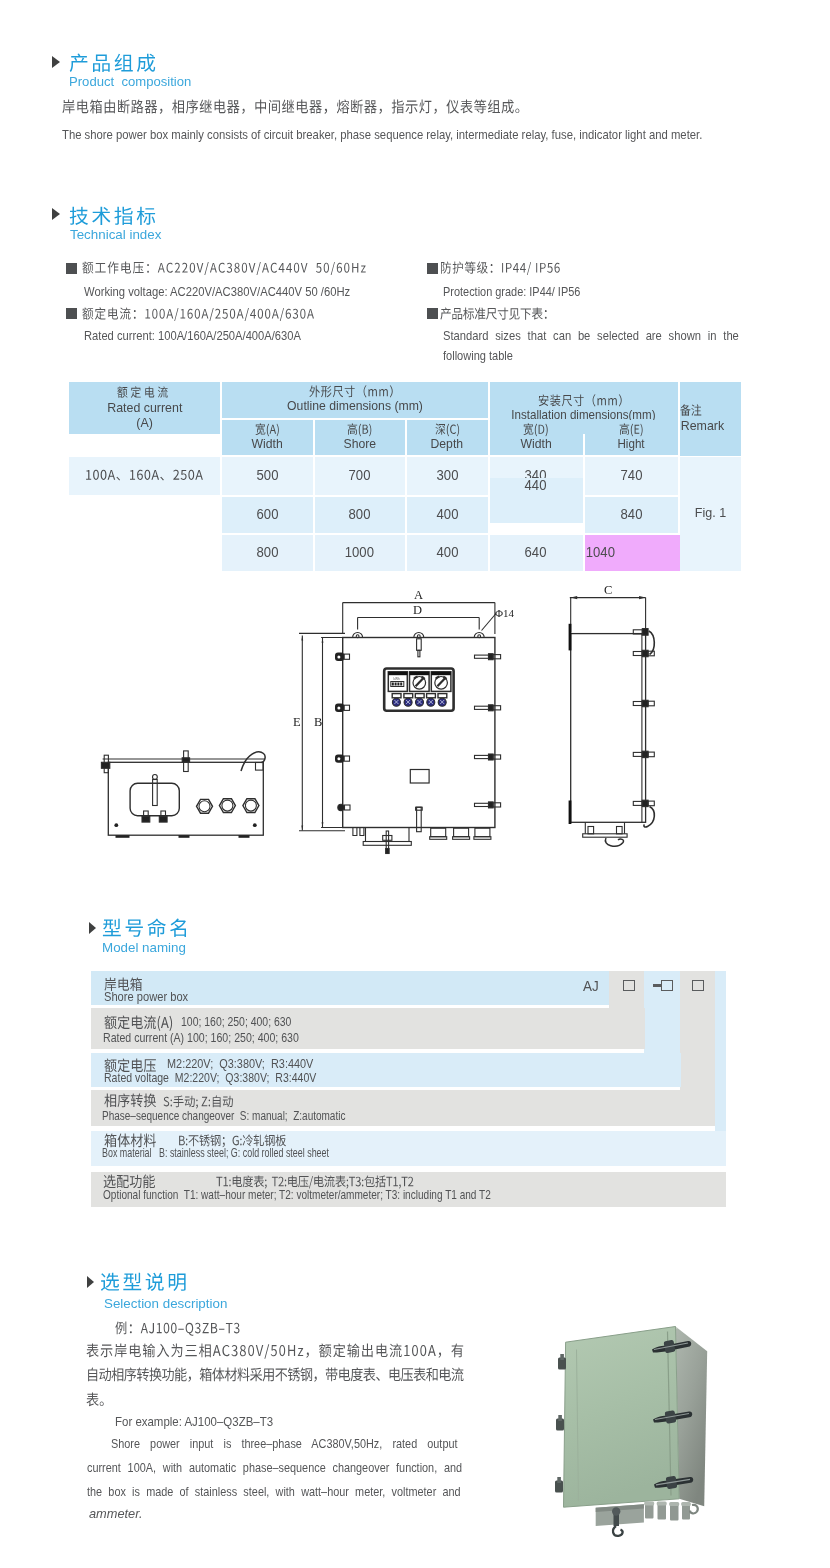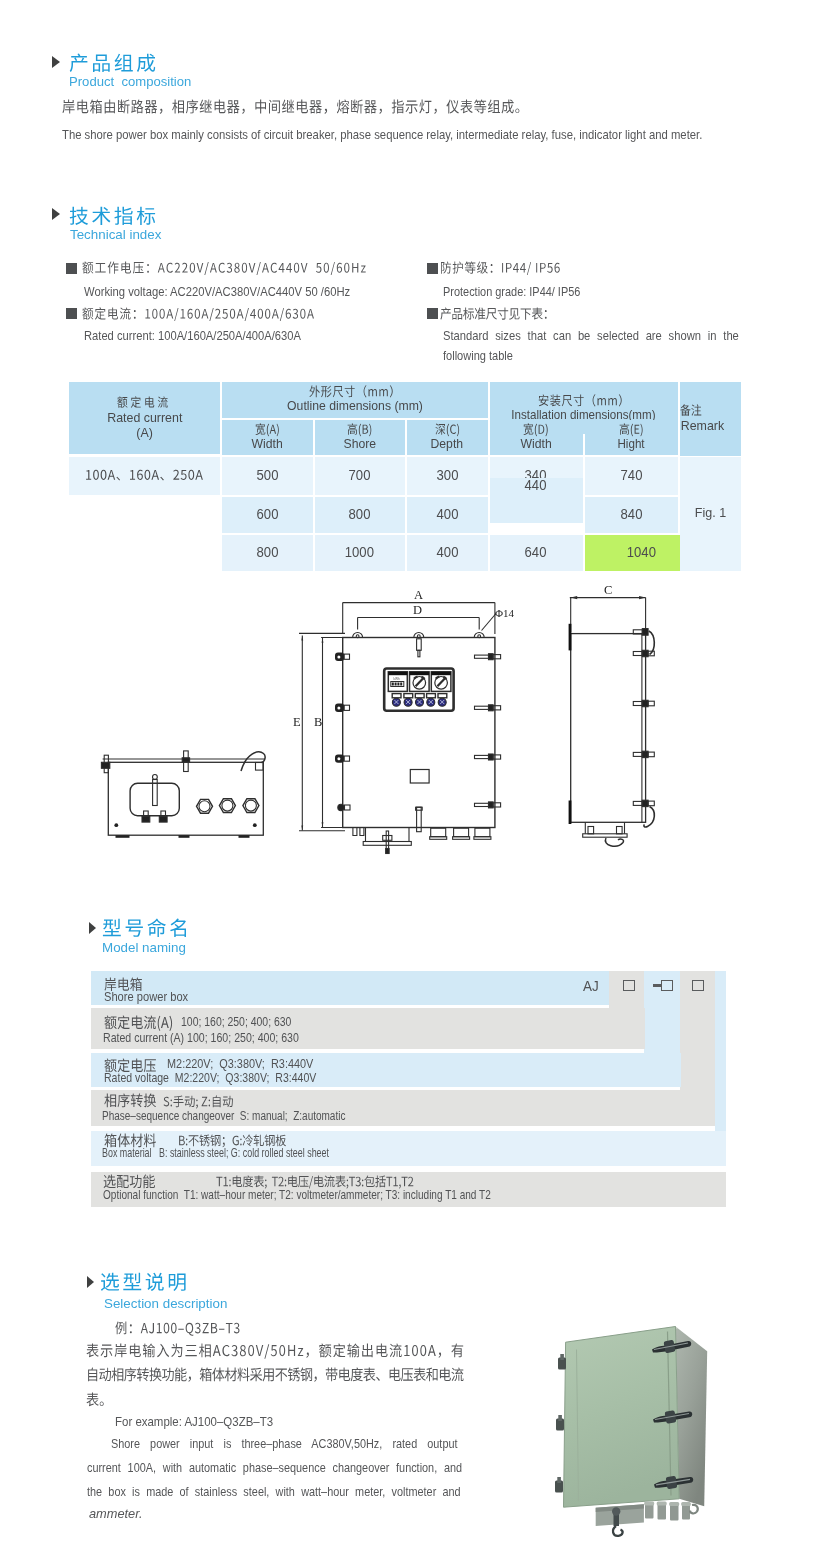--- a/index.html
+++ b/index.html
@@ -56,21 +56,21 @@
 <div style="position:absolute;left:426.7px;top:308.3px;width:11px;height:11px;background:#4d4f51"></div>
 
 <svg style="position:absolute;left:440px;top:306.8px;overflow:visible" width="117" height="17">
       <path transform="translate(0 11.6)" d="M3.1 -8.1C3.4 -7.5 3.9 -6.7 4.0 -6.2L4.8 -6.6C4.7 -7.1 4.2 -7.9 3.8 -8.5ZM8.0 -8.4C7.8 -7.8 7.4 -6.8 7.1 -6.2L1.4 -6.2L1.4 -4.3C1.4 -2.9 1.3 -1.0 0.4 0.5C0.6 0.6 1.0 1.0 1.1 1.2C2.2 -0.4 2.4 -2.7 2.4 -4.3L2.4 -5.2L10.8 -5.2L10.8 -6.2L7.9 -6.2C8.3 -6.7 8.6 -7.4 9.0 -8.1ZM4.9 -10.9C5.2 -10.5 5.5 -10.0 5.7 -9.6L1.3 -9.6L1.3 -8.6L10.5 -8.6L10.5 -9.6L6.7 -9.6L6.7 -9.6C6.5 -10.0 6.2 -10.7 5.8 -11.2ZM14.9 -9.7L19.6 -9.7L19.6 -7.1L14.9 -7.1ZM14.1 -10.6L14.1 -6.2L20.5 -6.2L20.5 -10.6ZM12.4 -4.7L12.4 1.1L13.2 1.1L13.2 0.3L15.7 0.3L15.7 0.9L16.5 0.9L16.5 -4.7ZM13.2 -0.6L13.2 -3.8L15.7 -3.8L15.7 -0.6ZM17.8 -4.7L17.8 1.1L18.7 1.1L18.7 0.3L21.3 0.3L21.3 1.0L22.2 1.0L22.2 -4.7ZM18.7 -0.6L18.7 -3.8L21.3 -3.8L21.3 -0.6ZM28.3 -10.2L28.3 -9.2L33.4 -9.2L33.4 -10.2ZM31.9 -4.3C32.5 -3.0 33.0 -1.3 33.2 -0.2L34.0 -0.5C33.8 -1.6 33.2 -3.3 32.7 -4.6ZM28.6 -4.5C28.3 -3.1 27.7 -1.7 27.1 -0.8C27.3 -0.7 27.6 -0.4 27.8 -0.2C28.4 -1.3 29.0 -2.8 29.4 -4.3ZM27.8 -7.0L27.8 -6.0L30.3 -6.0L30.3 -0.2C30.3 -0.1 30.2 -0.0 30.0 0.0C29.9 0.0 29.3 0.0 28.7 -0.0C28.9 0.3 29.0 0.7 29.0 1.0C29.8 1.0 30.4 1.0 30.7 0.8C31.0 0.7 31.1 0.3 31.1 -0.2L31.1 -6.0L34.0 -6.0L34.0 -7.0ZM25.2 -11.2L25.2 -8.4L23.4 -8.4L23.4 -7.4L25.0 -7.4C24.6 -5.8 23.9 -3.9 23.1 -2.9C23.3 -2.6 23.5 -2.2 23.6 -1.9C24.2 -2.8 24.8 -4.2 25.2 -5.6L25.2 1.1L26.1 1.1L26.1 -5.9C26.5 -5.3 26.9 -4.4 27.1 -4.0L27.7 -4.8C27.4 -5.2 26.4 -6.6 26.1 -7.1L26.1 -7.4L27.6 -7.4L27.6 -8.4L26.1 -8.4L26.1 -11.2ZM34.8 -10.2C35.4 -9.2 36.1 -8.0 36.4 -7.2L37.2 -7.6C36.9 -8.4 36.2 -9.7 35.6 -10.6ZM34.8 -0.0L35.7 0.4C36.3 -0.8 36.9 -2.5 37.4 -4.0L36.6 -4.5C36.1 -2.9 35.4 -1.1 34.8 -0.0ZM39.3 -5.3L41.8 -5.3L41.8 -3.5L39.3 -3.5ZM39.3 -6.1L39.3 -7.9L41.8 -7.9L41.8 -6.1ZM41.4 -10.7C41.7 -10.1 42.0 -9.3 42.2 -8.8L39.5 -8.8C39.8 -9.4 40.1 -10.1 40.3 -10.8L39.5 -11.1C38.9 -9.0 37.9 -7.0 36.7 -5.8C36.9 -5.6 37.3 -5.2 37.4 -5.1C37.8 -5.5 38.2 -6.1 38.5 -6.7L38.5 1.1L39.3 1.1L39.3 0.1L45.4 0.1L45.4 -0.8L42.7 -0.8L42.7 -2.6L44.9 -2.6L44.9 -3.5L42.7 -3.5L42.7 -5.3L44.9 -5.3L44.9 -6.1L42.7 -6.1L42.7 -7.9L45.2 -7.9L45.2 -8.8L42.3 -8.8L43.0 -9.2C42.8 -9.7 42.5 -10.5 42.1 -11.1ZM39.3 -2.6L41.8 -2.6L41.8 -0.8L39.3 -0.8ZM47.8 -10.5L47.8 -6.8C47.8 -4.6 47.6 -1.7 46.1 0.4C46.3 0.5 46.7 0.9 46.8 1.1C48.1 -0.7 48.6 -3.2 48.7 -5.3L51.7 -5.3C52.4 -2.2 53.8 0.0 56.3 1.0C56.4 0.7 56.7 0.3 56.9 0.1C54.6 -0.7 53.3 -2.7 52.6 -5.3L55.7 -5.3L55.7 -10.5ZM48.7 -9.5L54.8 -9.5L54.8 -6.3L48.7 -6.3L48.7 -6.8ZM59.1 -5.5C60.0 -4.5 60.9 -3.1 61.2 -2.1L62.0 -2.7C61.6 -3.6 60.7 -5.0 59.8 -6.0ZM64.5 -11.2L64.5 -8.3L57.8 -8.3L57.8 -7.4L64.5 -7.4L64.5 -0.4C64.5 -0.1 64.4 -0.0 64.2 0.0C63.8 0.0 62.8 0.0 61.7 -0.0C61.9 0.3 62.1 0.8 62.1 1.1C63.4 1.1 64.3 1.1 64.8 0.9C65.3 0.7 65.4 0.4 65.4 -0.4L65.4 -7.4L68.2 -7.4L68.2 -8.3L65.4 -8.3L65.4 -11.2ZM74.6 -4.0L74.6 -0.7C74.6 0.5 74.9 0.7 76.1 0.7C76.3 0.7 77.9 0.7 78.2 0.7C79.2 0.7 79.5 0.2 79.6 -1.8C79.4 -1.9 79.0 -2.1 78.8 -2.2C78.7 -0.4 78.7 -0.2 78.1 -0.2C77.7 -0.2 76.4 -0.2 76.1 -0.2C75.6 -0.2 75.5 -0.3 75.5 -0.7L75.5 -4.0ZM73.8 -8.2C73.7 -3.5 73.6 -0.9 69.1 0.2C69.3 0.4 69.5 0.8 69.6 1.1C74.3 -0.2 74.6 -3.1 74.8 -8.2ZM70.6 -10.4L70.6 -2.8L71.6 -2.8L71.6 -9.4L77.2 -9.4L77.2 -2.8L78.1 -2.8L78.1 -10.4ZM80.6 -10.2L80.6 -9.2L85.1 -9.2L85.1 1.1L86.1 1.1L86.1 -6.0C87.4 -5.2 89.0 -4.1 89.8 -3.3L90.4 -4.2C89.5 -5.0 87.6 -6.2 86.2 -7.0L86.1 -6.8L86.1 -9.2L91.0 -9.2L91.0 -10.2ZM94.4 1.1C94.6 0.9 95.1 0.7 98.3 -0.5C98.3 -0.7 98.2 -1.1 98.2 -1.4L95.3 -0.4L95.3 -3.3C96.0 -3.9 96.7 -4.5 97.2 -5.1C98.1 -2.3 99.7 -0.3 102.1 0.6C102.2 0.3 102.5 -0.0 102.7 -0.3C101.5 -0.6 100.5 -1.3 99.7 -2.2C100.5 -2.7 101.3 -3.4 102.0 -4.0L101.3 -4.6C100.8 -4.0 100.0 -3.3 99.3 -2.8C98.7 -3.4 98.3 -4.2 98.0 -5.1L102.3 -5.1L102.3 -6.0L97.7 -6.0L97.7 -7.2L101.4 -7.2L101.4 -8.0L97.7 -8.0L97.7 -9.1L101.9 -9.1L101.9 -10.0L97.7 -10.0L97.7 -11.2L96.8 -11.2L96.8 -10.0L92.7 -10.0L92.7 -9.1L96.8 -9.1L96.8 -8.0L93.2 -8.0L93.2 -7.2L96.8 -7.2L96.8 -6.0L92.2 -6.0L92.2 -5.1L96.1 -5.1C94.9 -4.0 93.3 -3.0 91.9 -2.4C92.0 -2.2 92.3 -1.9 92.4 -1.6C93.1 -1.9 93.8 -2.3 94.4 -2.7L94.4 -0.7C94.4 -0.2 94.2 0.0 94.0 0.1C94.1 0.4 94.3 0.8 94.4 1.1ZM105.8 -6.5C106.2 -6.5 106.7 -6.8 106.7 -7.4C106.7 -8.1 106.2 -8.5 105.8 -8.5C105.3 -8.5 104.9 -8.1 104.9 -7.4C104.9 -6.8 105.3 -6.5 105.8 -6.5ZM105.8 0.1C106.2 0.1 106.7 -0.3 106.7 -0.9C106.7 -1.6 106.2 -1.9 105.8 -1.9C105.3 -1.9 104.9 -1.6 104.9 -0.9C104.9 -0.3 105.3 0.1 105.8 0.1Z" fill="#555658"></path>
     </svg>
 
 <div style="position:absolute;left:443px;top:328.2px;font-size:13.2px;color:#555658;white-space:pre;line-height:15.6px;transform:scaleX(0.85);transform-origin:0 0;word-spacing:4.3px;">Standard sizes that can be selected are shown in the</div>
 
 <div style="position:absolute;left:443px;top:348.4px;font-size:13.2px;color:#555658;white-space:pre;line-height:15.6px;transform:scaleX(0.837);transform-origin:0 0;">following table</div>
 
-<div style="position:absolute;left:68.7px;top:382px;width:151.3px;height:72px;background:#b9def2;display:flex;flex-direction:column;align-items:center;justify-content:center;text-align:center">
+<div style="position:absolute;left:68.7px;top:382px;width:151.3px;height:52px;background:#b9def2;display:flex;flex-direction:column;align-items:center;justify-content:center;text-align:center">
       <svg style="overflow:visible;display:block" width="54" height="15">
         <path transform="translate(0 10.8)" d="M7.5 -6.1C7.5 -2.3 7.3 -0.6 5.0 0.4C5.1 0.5 5.3 0.8 5.4 1.0C7.9 -0.0 8.2 -2.0 8.2 -6.1ZM8.0 -1.0C8.7 -0.4 9.6 0.4 10.1 1.0L10.5 0.3C10.1 -0.2 9.1 -1.0 8.4 -1.6ZM5.8 -7.6L5.8 -1.7L6.5 -1.7L6.5 -6.8L9.2 -6.8L9.2 -1.7L9.9 -1.7L9.9 -7.6L7.9 -7.6C8.0 -7.9 8.2 -8.4 8.3 -8.9L10.3 -8.9L10.3 -9.7L5.6 -9.7L5.6 -8.9L7.6 -8.9C7.5 -8.4 7.3 -7.9 7.2 -7.6ZM2.3 -10.2C2.5 -9.9 2.6 -9.5 2.8 -9.2L0.7 -9.2L0.7 -7.4L1.4 -7.4L1.4 -8.5L4.7 -8.5L4.7 -7.4L5.4 -7.4L5.4 -9.2L3.6 -9.2C3.5 -9.6 3.2 -10.0 3.1 -10.4ZM1.4 -2.9L1.4 0.9L2.1 0.9L2.1 0.5L4.0 0.5L4.0 0.9L4.8 0.9L4.8 -2.9ZM2.1 -0.3L2.1 -2.1L4.0 -2.1L4.0 -0.3ZM1.6 -5.2L2.4 -4.7C1.8 -4.2 1.1 -3.8 0.4 -3.5C0.5 -3.3 0.7 -2.9 0.8 -2.7C1.6 -3.1 2.4 -3.6 3.1 -4.2C3.8 -3.8 4.5 -3.3 4.9 -3.0L5.4 -3.6C5.0 -4.0 4.4 -4.4 3.7 -4.8C4.2 -5.4 4.7 -6.1 5.0 -6.9L4.5 -7.2L4.4 -7.2L2.7 -7.2C2.8 -7.4 3.0 -7.7 3.0 -7.9L2.3 -8.0C2.0 -7.2 1.4 -6.2 0.4 -5.5C0.6 -5.4 0.8 -5.1 0.9 -4.9C1.5 -5.4 1.9 -5.9 2.3 -6.4L3.9 -6.4C3.7 -6.0 3.4 -5.6 3.0 -5.2L2.1 -5.7ZM15.9 -4.7C15.7 -2.4 15.1 -0.7 13.8 0.4C14.0 0.5 14.4 0.9 14.5 1.0C15.2 0.3 15.8 -0.6 16.1 -1.8C17.1 0.4 18.8 0.8 21.0 0.8L23.6 0.8C23.6 0.5 23.7 0.1 23.9 -0.1C23.3 -0.1 21.5 -0.1 21.1 -0.1C20.4 -0.1 19.8 -0.2 19.3 -0.3L19.3 -2.8L22.5 -2.8L22.5 -3.7L19.3 -3.7L19.3 -5.7L22.1 -5.7L22.1 -6.6L15.7 -6.6L15.7 -5.7L18.4 -5.7L18.4 -0.5C17.6 -0.9 16.9 -1.7 16.4 -3.0C16.6 -3.5 16.6 -4.0 16.7 -4.6ZM18.1 -10.2C18.3 -9.9 18.5 -9.4 18.6 -9.0L14.3 -9.0L14.3 -6.3L15.1 -6.3L15.1 -8.1L22.6 -8.1L22.6 -6.3L23.4 -6.3L23.4 -9.0L19.5 -9.0C19.4 -9.4 19.1 -10.0 18.9 -10.5ZM31.8 -5.1L31.8 -3.3L29.1 -3.3L29.1 -5.1ZM32.7 -5.1L35.4 -5.1L35.4 -3.3L32.7 -3.3ZM31.8 -5.9L29.1 -5.9L29.1 -7.7L31.8 -7.7ZM32.7 -5.9L32.7 -7.7L35.4 -7.7L35.4 -5.9ZM28.3 -8.6L28.3 -1.6L29.1 -1.6L29.1 -2.4L31.8 -2.4L31.8 -1.1C31.8 0.4 32.2 0.8 33.4 0.8C33.6 0.8 35.5 0.8 35.8 0.8C36.9 0.8 37.2 0.1 37.3 -1.8C37.1 -1.8 36.7 -2.0 36.5 -2.2C36.4 -0.6 36.3 -0.2 35.7 -0.2C35.3 -0.2 33.8 -0.2 33.4 -0.2C32.8 -0.2 32.7 -0.3 32.7 -1.0L32.7 -2.4L36.3 -2.4L36.3 -8.6L32.7 -8.6L32.7 -10.4L31.8 -10.4L31.8 -8.6ZM46.6 -4.5L46.6 0.5L47.3 0.5L47.3 -4.5ZM44.7 -4.5L44.7 -3.2C44.7 -2.1 44.5 -0.7 43.2 0.3C43.4 0.5 43.7 0.8 43.8 1.0C45.3 -0.2 45.4 -1.8 45.4 -3.2L45.4 -4.5ZM48.5 -4.5L48.5 -0.5C48.5 0.2 48.6 0.4 48.8 0.6C48.9 0.7 49.1 0.8 49.4 0.8C49.5 0.8 49.8 0.8 49.9 0.8C50.1 0.8 50.3 0.7 50.4 0.6C50.6 0.5 50.6 0.4 50.7 0.2C50.8 -0.1 50.8 -0.7 50.8 -1.3C50.6 -1.3 50.4 -1.5 50.2 -1.6C50.2 -1.0 50.2 -0.6 50.2 -0.4C50.2 -0.2 50.1 -0.1 50.1 -0.0C50.0 0.0 49.9 0.0 49.8 0.0C49.8 0.0 49.6 0.0 49.5 0.0C49.5 0.0 49.4 0.0 49.4 -0.0C49.3 -0.1 49.3 -0.2 49.3 -0.5L49.3 -4.5ZM41.3 -9.6C41.9 -9.2 42.7 -8.5 43.1 -8.0L43.6 -8.7C43.2 -9.2 42.4 -9.8 41.7 -10.3ZM40.8 -6.2C41.5 -5.8 42.3 -5.2 42.8 -4.8L43.2 -5.6C42.8 -6.0 41.9 -6.5 41.2 -6.9ZM41.1 0.2L41.7 0.8C42.4 -0.3 43.1 -1.9 43.7 -3.2L43.1 -3.8C42.5 -2.4 41.6 -0.8 41.1 0.2ZM46.4 -10.2C46.6 -9.8 46.8 -9.3 46.9 -8.8L43.8 -8.8L43.8 -8.0L45.9 -8.0C45.5 -7.3 44.9 -6.4 44.7 -6.2C44.5 -6.0 44.1 -5.9 43.9 -5.8C44.0 -5.6 44.1 -5.2 44.1 -4.9C44.5 -5.1 45.0 -5.1 49.4 -5.5C49.6 -5.1 49.8 -4.8 50.0 -4.6L50.6 -5.1C50.2 -5.8 49.4 -6.9 48.7 -7.8L48.1 -7.4C48.4 -7.0 48.7 -6.6 48.9 -6.2L45.5 -6.0C45.9 -6.6 46.4 -7.3 46.9 -8.0L50.6 -8.0L50.6 -8.8L47.7 -8.8C47.6 -9.3 47.4 -9.9 47.2 -10.4Z" fill="#47484a"></path>
       </svg>
       <div style="font-size:12.8px;color:#47484a;transform:scaleX(0.97);line-height:14.1px;white-space:pre">Rated current</div>
       <div style="font-size:12.8px;color:#47484a;transform:scaleX(0.97);line-height:14.1px;white-space:pre">(A)</div>
     </div>
 
 <div style="position:absolute;left:222px;top:382px;width:265.5px;height:35.5px;background:#b9def2;display:flex;flex-direction:column;align-items:center;justify-content:center;text-align:center">
       <svg style="overflow:visible;display:block" width="92" height="15">
         <path transform="translate(0 11.2)" d="M2.6 -10.8C2.2 -8.5 1.5 -6.4 0.4 -5.1C0.6 -4.9 1.0 -4.6 1.2 -4.5C1.8 -5.4 2.3 -6.5 2.7 -7.9L4.9 -7.9C4.7 -6.5 4.4 -5.4 4.0 -4.3C3.5 -4.8 2.9 -5.4 2.3 -5.7L1.8 -5.1C2.4 -4.6 3.2 -4.0 3.6 -3.5C2.8 -1.8 1.7 -0.6 0.4 0.1C0.6 0.3 1.0 0.7 1.1 0.9C3.5 -0.6 5.3 -3.6 5.9 -8.6L5.3 -8.8L5.1 -8.8L3.0 -8.8C3.2 -9.4 3.3 -10.0 3.4 -10.6ZM6.8 -10.8L6.8 1.0L7.7 1.0L7.7 -6.0C8.6 -5.1 9.6 -4.0 10.1 -3.3L10.8 -4.0C10.2 -4.8 9.0 -6.0 8.0 -6.9L7.7 -6.6L7.7 -10.8ZM21.2 -10.5C20.5 -9.5 19.2 -8.4 18.1 -7.8C18.3 -7.6 18.6 -7.3 18.7 -7.1C19.9 -7.8 21.1 -9.0 22.0 -10.2ZM21.5 -7.0C20.7 -5.9 19.4 -4.7 18.2 -4.1C18.5 -3.9 18.7 -3.6 18.8 -3.4C20.0 -4.2 21.4 -5.4 22.3 -6.7ZM21.8 -3.6C20.9 -2.0 19.3 -0.5 17.7 0.2C17.9 0.4 18.1 0.8 18.3 1.0C20.0 0.1 21.6 -1.4 22.5 -3.2ZM16.2 -9.1L16.2 -5.7L14.4 -5.7L14.4 -9.1ZM12.2 -5.7L12.2 -4.9L13.6 -4.9C13.6 -2.9 13.3 -1.1 12.1 0.5C12.3 0.6 12.6 0.9 12.7 1.1C14.1 -0.6 14.4 -2.7 14.4 -4.9L16.2 -4.9L16.2 1.0L17.1 1.0L17.1 -4.9L18.3 -4.9L18.3 -5.7L17.1 -5.7L17.1 -9.1L18.1 -9.1L18.1 -10.0L12.3 -10.0L12.3 -9.1L13.6 -9.1L13.6 -5.7ZM25.4 -10.1L25.4 -6.5C25.4 -4.4 25.3 -1.6 23.8 0.4C24.0 0.5 24.3 0.9 24.5 1.1C25.7 -0.6 26.1 -3.1 26.3 -5.1L29.2 -5.1C29.9 -2.1 31.2 0.0 33.5 1.0C33.7 0.7 33.9 0.3 34.1 0.1C32.0 -0.7 30.7 -2.6 30.0 -5.1L33.0 -5.1L33.0 -10.1ZM26.3 -9.2L32.2 -9.2L32.2 -6.0L26.3 -6.0L26.3 -6.5ZM37.0 -5.3C37.8 -4.3 38.7 -2.9 39.0 -2.0L39.8 -2.6C39.4 -3.5 38.5 -4.8 37.7 -5.8ZM42.2 -10.8L42.2 -8.0L35.7 -8.0L35.7 -7.1L42.2 -7.1L42.2 -0.4C42.2 -0.1 42.1 -0.0 41.8 0.0C41.5 0.0 40.6 0.0 39.5 -0.0C39.7 0.3 39.8 0.7 39.9 1.0C41.1 1.0 42.0 1.0 42.4 0.9C42.9 0.7 43.1 0.4 43.1 -0.4L43.1 -7.1L45.7 -7.1L45.7 -8.0L43.1 -8.0L43.1 -10.8ZM54.6 -4.9C54.6 -2.4 55.5 -0.3 56.8 1.2L57.5 0.8C56.2 -0.7 55.4 -2.6 55.4 -4.9C55.4 -7.1 56.2 -9.0 57.5 -10.6L56.8 -11.0C55.5 -9.4 54.6 -7.4 54.6 -4.9ZM59.5 0.0L60.6 0.0L60.6 -5.0C61.1 -5.8 61.6 -6.1 62.1 -6.1C62.9 -6.1 63.2 -5.6 63.2 -4.2L63.2 0.0L64.2 0.0L64.2 -5.0C64.8 -5.8 65.3 -6.1 65.8 -6.1C66.5 -6.1 66.9 -5.6 66.9 -4.2L66.9 0.0L67.9 0.0L67.9 -4.4C67.9 -6.2 67.3 -7.1 66.1 -7.1C65.3 -7.1 64.7 -6.6 64.1 -5.8C63.8 -6.6 63.3 -7.1 62.4 -7.1C61.7 -7.1 61.0 -6.6 60.5 -5.9L60.5 -5.9L60.4 -7.0L59.5 -7.0ZM70.4 0.0L71.4 0.0L71.4 -5.0C72.0 -5.8 72.5 -6.1 73.0 -6.1C73.7 -6.1 74.1 -5.6 74.1 -4.2L74.1 0.0L75.1 0.0L75.1 -5.0C75.7 -5.8 76.2 -6.1 76.6 -6.1C77.4 -6.1 77.8 -5.6 77.8 -4.2L77.8 0.0L78.8 0.0L78.8 -4.4C78.8 -6.2 78.2 -7.1 77.0 -7.1C76.2 -7.1 75.6 -6.6 74.9 -5.8C74.7 -6.6 74.2 -7.1 73.3 -7.1C72.5 -7.1 71.9 -6.6 71.4 -5.9L71.3 -5.9L71.2 -7.0L70.4 -7.0ZM83.7 -4.9C83.7 -7.4 82.8 -9.4 81.4 -11.0L80.8 -10.6C82.0 -9.0 82.8 -7.1 82.8 -4.9C82.8 -2.6 82.0 -0.7 80.8 0.8L81.4 1.2C82.8 -0.3 83.7 -2.4 83.7 -4.9Z" fill="#47484a"></path>
@@ -184,21 +184,21 @@
     </div>
 
 <div style="position:absolute;left:407px;top:534.5px;width:80.5px;height:36px;background:#e5f2fb;display:flex;flex-direction:column;align-items:center;justify-content:center;text-align:center">
       <div style="font-size:13.8px;color:#4c4d4f;transform:scaleX(0.95);line-height:15.2px;white-space:pre">400</div>
     </div>
 
 <div style="position:absolute;left:489.5px;top:534.5px;width:93px;height:36px;background:#e5f2fb;display:flex;flex-direction:column;align-items:center;justify-content:center;text-align:center">
       <div style="font-size:13.8px;color:#4c4d4f;transform:scaleX(0.95);line-height:15.2px;white-space:pre">640</div>
     </div>
 
-<div style="position:absolute;left:584.5px;top:534.5px;width:114px;height:36px;background:#bef264;display:flex;flex-direction:column;align-items:center;justify-content:center;text-align:center">
+<div style="position:absolute;left:584.5px;top:534.5px;width:114px;height:36px;background:#f0abfc;display:flex;flex-direction:column;align-items:flex-start;justify-content:center;text-align:center">
       <div style="font-size:13.8px;color:#4c4d4f;transform:scaleX(0.95);line-height:15.2px;white-space:pre">1040</div>
     </div>
 
 <div style="position:absolute;left:680px;top:456.5px;width:60.8px;height:114px;background:#e8f4fc;display:flex;flex-direction:column;align-items:center;justify-content:center;text-align:center">
       <div style="font-size:13.2px;color:#4c4d4f;transform:scaleX(0.95);line-height:14.5px;white-space:pre">Fig. 1</div>
     </div>
 
 <svg style="position:absolute;left:0;top:0" width="830" height="900" viewBox="0 0 830 900" fill="none" stroke-linecap="butt">
 <g stroke="#2e2e2e" stroke-width="1.1">
 

